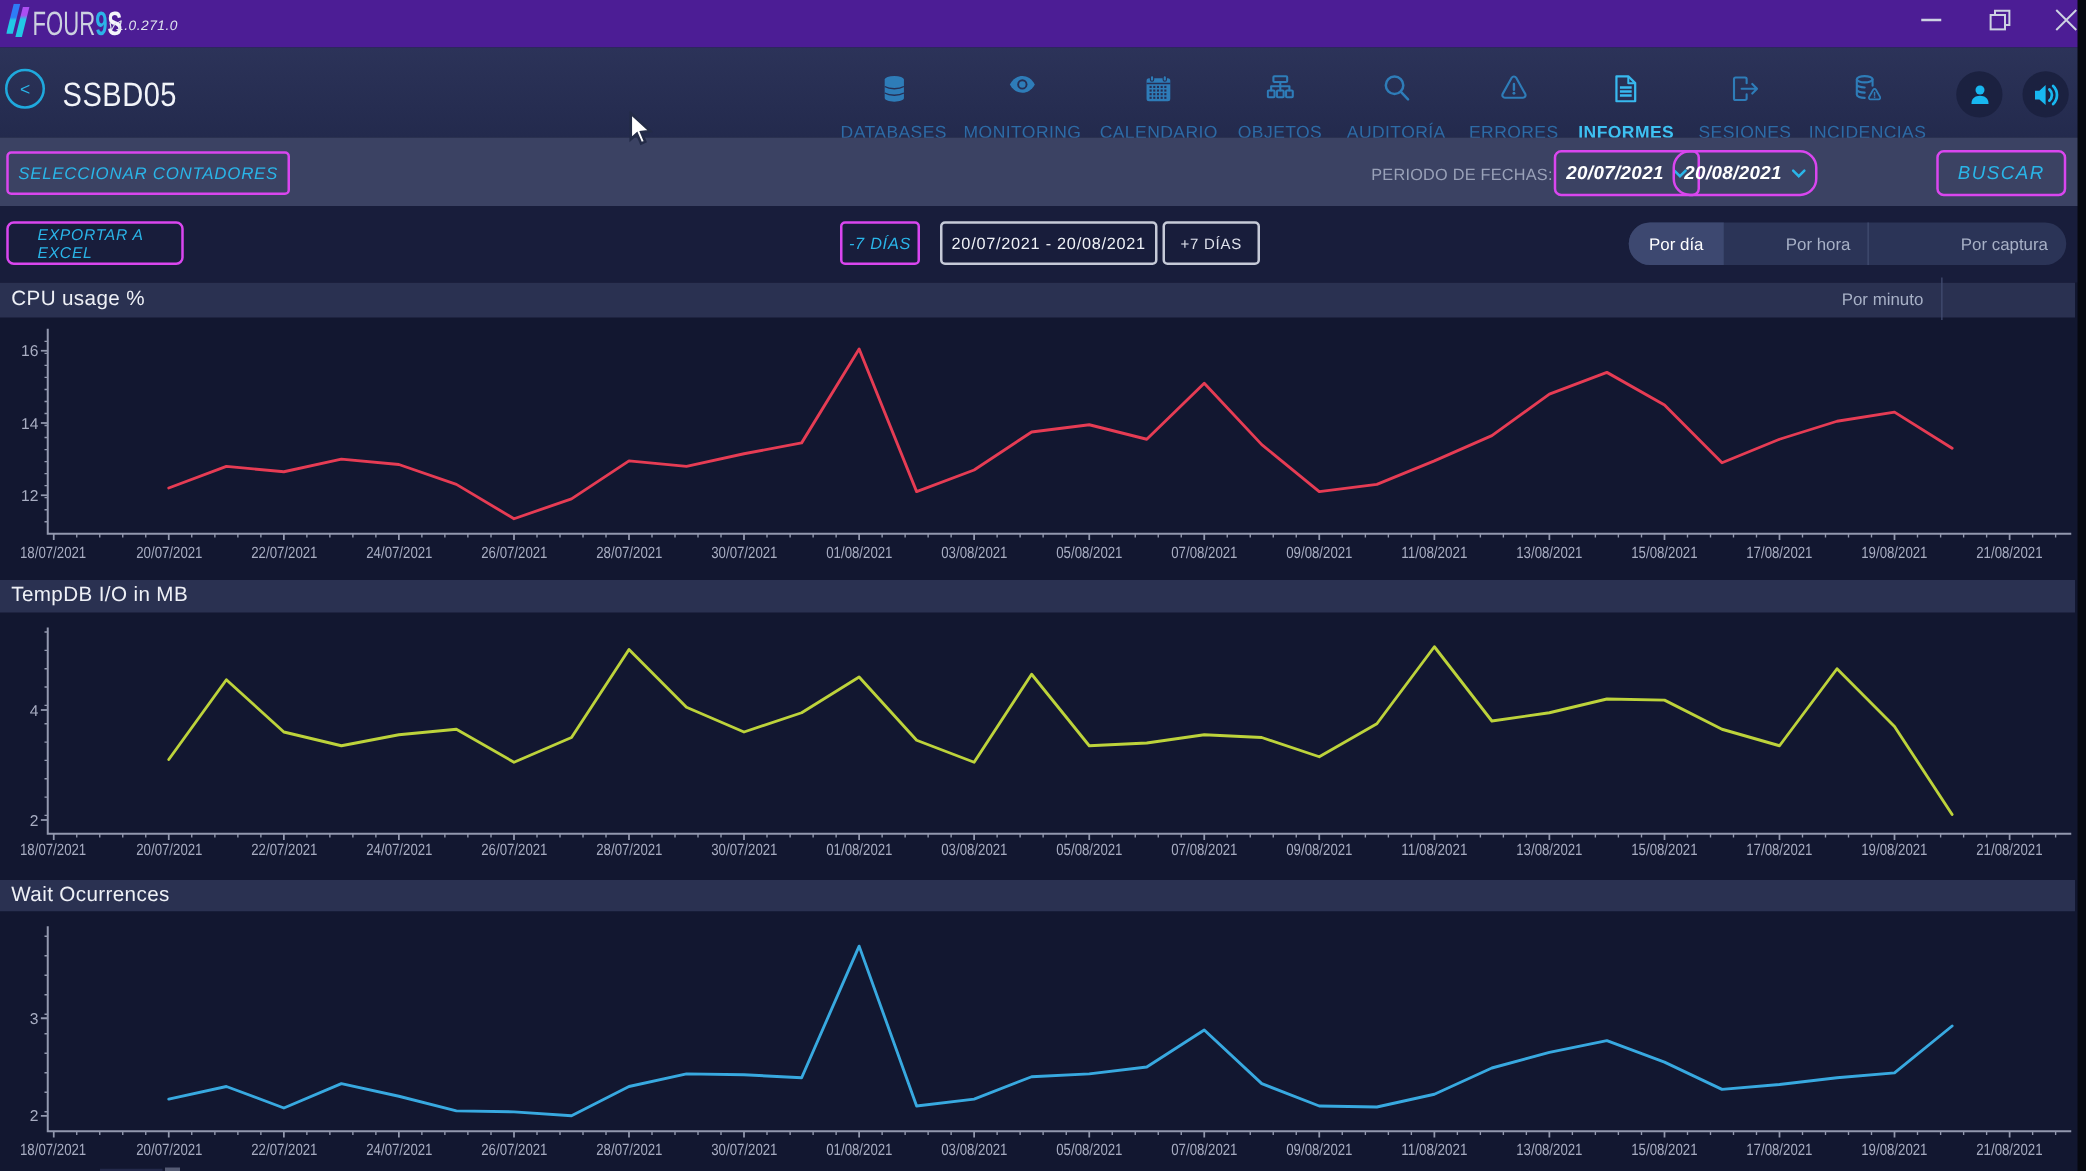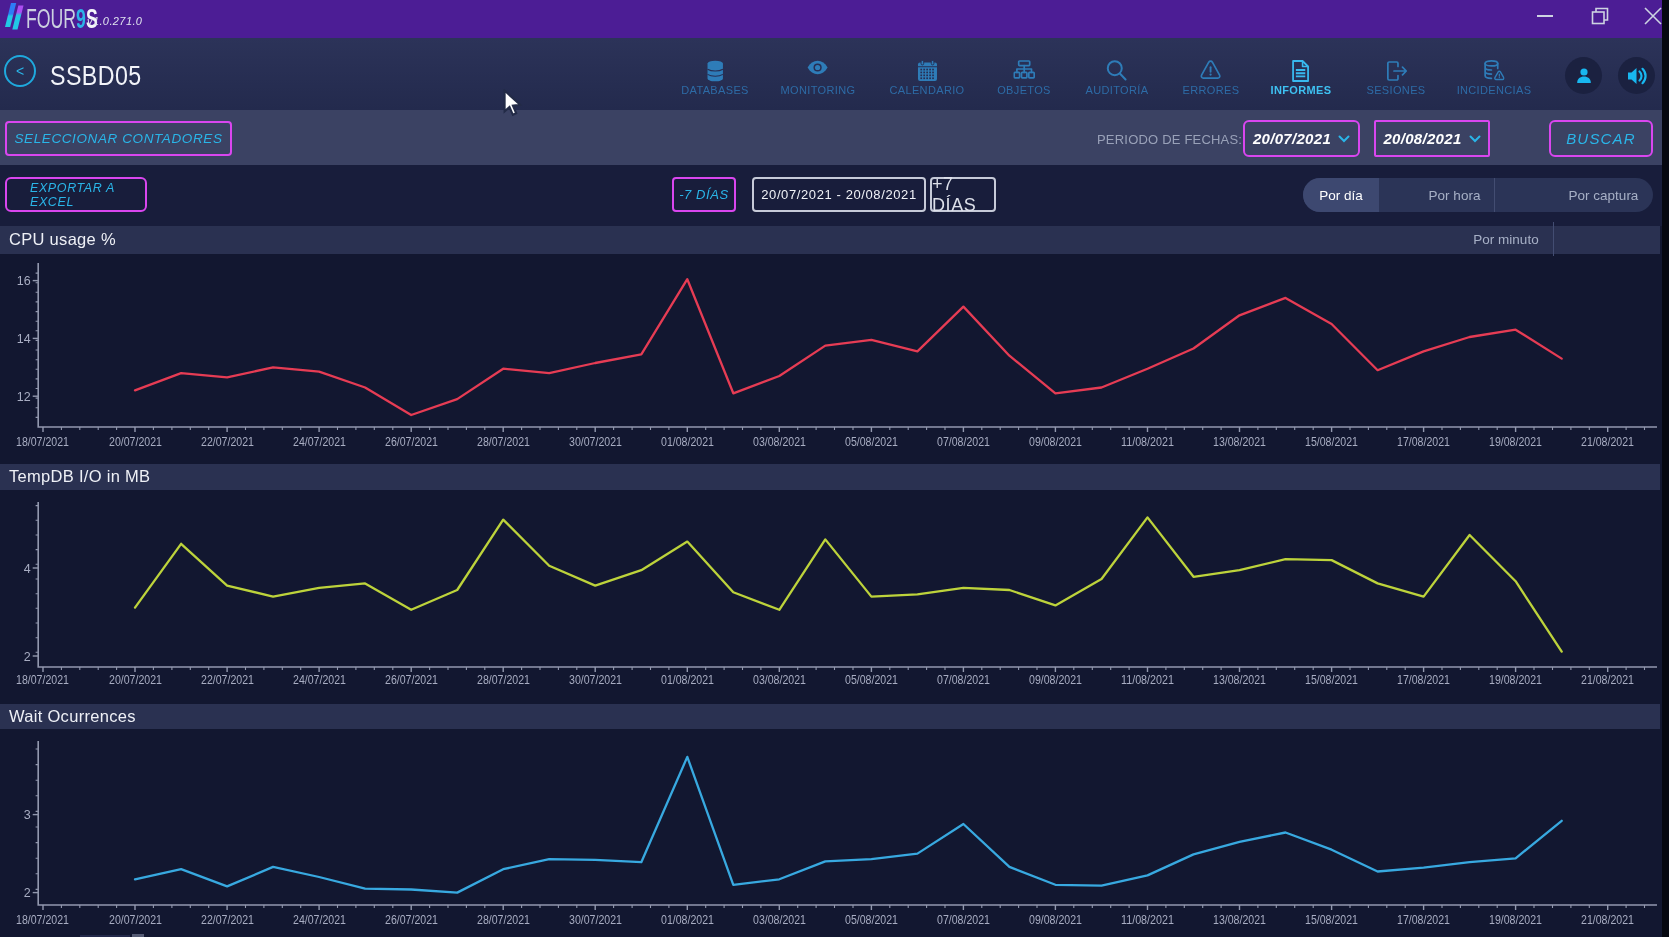--- a/index.html
+++ b/index.html
@@ -11,21 +11,21 @@
 .row3 { position:absolute; left:0; top:110px; width:1669px; height:55px; background:#3b4263; }
 .row4 { position:absolute; left:0; top:165px; width:1669px; height:61px; background:#181d3b; }
 .band { position:absolute; left:0; width:1660px; background:#2a3151; color:#eef0f6;
   font-size:16.5px; letter-spacing:0.3px; display:flex; align-items:center; padding-left:9px; }
 .cbtn { position:absolute; border:2px solid #d946ef; border-radius:4px; color:#2ab5e8;
   font-size:13.5px; letter-spacing:0.6px; display:flex; align-items:center; justify-content:center;font-style:italic; }
 .gbtn { position:absolute; border:2px solid #c6cad8; border-radius:4px; color:#dde0ea;
   font-size:13.5px; letter-spacing:0.6px; display:flex; align-items:center; justify-content:center; }
 .nav { position:absolute; top:22px; transform:translateX(-50%); text-align:center; }
 .nav svg { display:block; margin:0 auto; }
-.navlab { font-size:11px; letter-spacing:0.35px; margin-top:2px; white-space:nowrap; }
+.navlab { font-size:14px; letter-spacing:0.35px; margin-top:15px; white-space:nowrap; }
 .circbtn { position:absolute; top:19px; width:37px; height:37px; border-radius:50%; background:#1b2140;
   display:flex; align-items:center; justify-content:center; }
 .seg { position:absolute; font-size:13.5px; display:flex; align-items:center; justify-content:center; }
 text { font-family:"Liberation Sans", sans-serif; }
 </style></head>
 <body>
 
 <svg width="1669" height="937" viewBox="0 0 1669 937" style="position:absolute;left:0;top:0">
 <path d="M38.2,263.0 V427.0 H1657.0" fill="none" stroke="#9298ae" stroke-width="1.6"></path>
 <path d="M35.6,417.4 h2.6 M35.6,407.8 h2.6 M35.6,398.1 h2.6 M35.6,388.5 h2.6 M35.6,378.9 h2.6 M35.6,369.3 h2.6 M35.6,359.7 h2.6 M35.6,350.0 h2.6 M35.6,340.4 h2.6 M35.6,330.8 h2.6 M35.6,321.2 h2.6 M35.6,311.6 h2.6 M35.6,301.9 h2.6 M35.6,292.3 h2.6 M35.6,282.7 h2.6 M35.6,273.1 h2.6" stroke="#9298ae" stroke-width="1.1" fill="none"></path>
@@ -261,34 +261,34 @@
 
 <div class="row3">
   <div class="cbtn" style="left:5px;top:11px;width:227px;height:35px;">SELECCIONAR CONTADORES</div>
   <div class="abs" style="left:1097px;top:22px;font-size:13px;color:#99a1b8;letter-spacing:0.2px;white-space:nowrap;">PERIODO DE FECHAS:</div>
   <div class="cbtn" style="left:1243px;top:10px;width:117px;height:37px;border-radius:6px;">
     <span style="color:#fff;font-weight:bold;font-size:15px;letter-spacing:0.3px;">20/07/2021</span>
     <svg width="12" height="8" viewBox="0 0 12 8" style="margin-left:7px;">
         <path d="M1.5,1.5 L6,6 L10.5,1.5" stroke="#2ab5e8" stroke-width="2" fill="none" stroke-linecap="round"></path>
       </svg>
   </div>
-  <div class="cbtn" style="left:1374px;top:10px;width:116px;height:37px;border-radius:2px;">
+  <div class="cbtn" style="left:1338px;top:10px;width:116px;height:37px;border-radius:14px;">
     <span style="color:#fff;font-weight:bold;font-size:15px;letter-spacing:0.3px;">20/08/2021</span>
     <svg width="12" height="8" viewBox="0 0 12 8" style="margin-left:7px;">
         <path d="M1.5,1.5 L6,6 L10.5,1.5" stroke="#2ab5e8" stroke-width="2" fill="none" stroke-linecap="round"></path>
       </svg>
   </div>
   <div class="cbtn" style="left:1549px;top:10px;width:104px;height:37px;border-radius:6px;font-size:15px;letter-spacing:1.2px;">BUSCAR</div>
 </div>
 
 <div class="row4">
   <div class="cbtn" style="left:5px;top:12px;width:142px;height:35px;border-radius:6px;font-size:12.5px;padding-left:23px;">EXPORTAR A EXCEL</div>
   <div class="cbtn" style="left:672px;top:12px;width:64px;height:35px;font-size:13px;">-7 DÍAS</div>
   <div class="gbtn" style="left:752px;top:12px;width:174px;height:35px;font-size:13px;color:#f0f2f7;white-space:nowrap;text-align:center;">20/07/2021 - 20/08/2021</div>
-  <div class="gbtn" style="left:930px;top:12px;width:66px;height:35px;font-size:18px;">+7 DÍAS</div>
+  <div class="gbtn" style="left:930px;top:12px;width:78px;height:35px;font-size:12px;">+7 DÍAS</div>
   <div class="abs" style="left:1303px;top:13px;width:350px;height:34px;background:#2b3457;border-radius:17px;">
     <div class="seg" style="left:0;top:0;width:76px;height:34px;background:#3d4870;border-radius:17px 0 0 17px;color:#fff;font-weight:normal;">Por día</div>
     <div class="seg" style="left:76px;top:0;width:80px;height:34px;color:#a7b0c6;border-right:1px solid #434d72;margin-left:36px;">Por hora</div>
     <div class="seg" style="left:156px;top:0;width:95px;height:34px;color:#a7b0c6;border-right:1px solid #434d72;margin-top:44px;">Por minuto</div>
     <div class="seg" style="left:251px;top:0;width:99px;height:34px;color:#a7b0c6;">Por captura</div>
   </div>
 </div>
 
 <div class="abs" style="left:80px;top:934.5px;width:50px;height:2.5px;background:#23294a;"></div>
 <div class="abs" style="left:132px;top:934px;width:12px;height:3px;background:#555b74;"></div>

